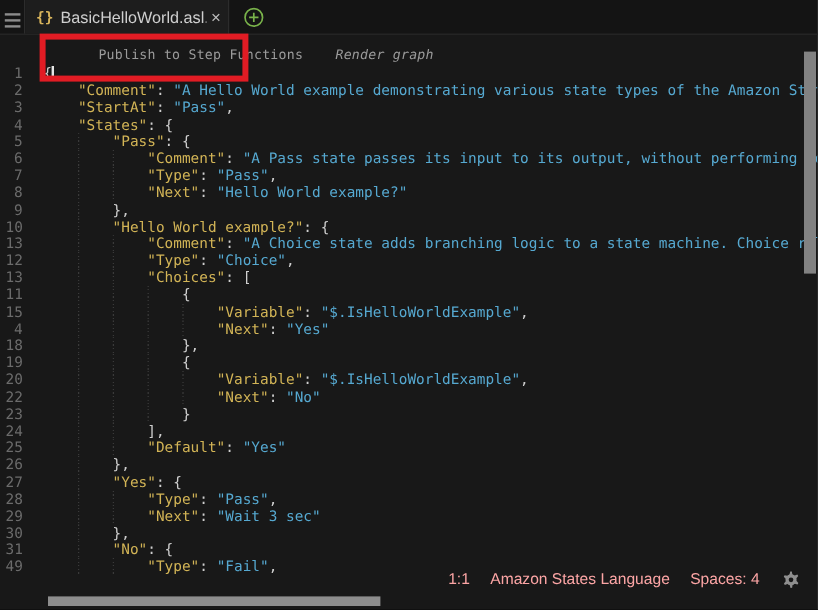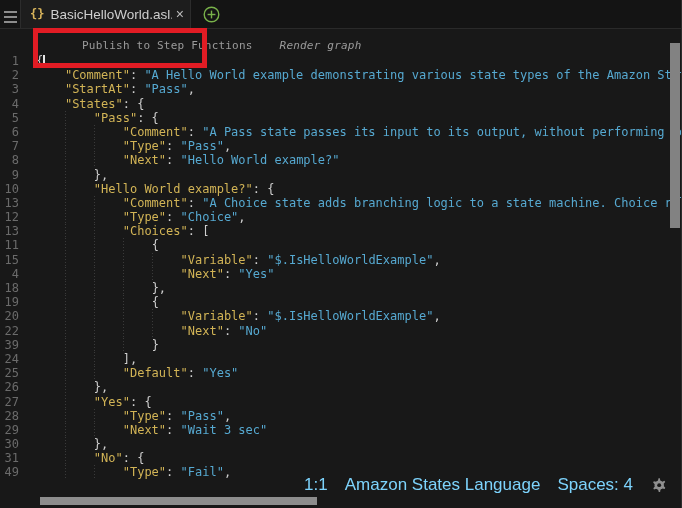--- a/index.html
+++ b/index.html
@@ -56,21 +56,21 @@
   .ind { white-space:pre; }
   .g {
     background-image:repeating-linear-gradient(to bottom, #3a3a3a 0 1px, transparent 1px 3px);
     background-size:1px 14.2px; background-repeat:no-repeat; background-position:left top;
   }
   .cursor { display:inline-block; width:1.5px; height:12px; background:#e6e6e6; vertical-align:-2px; }
   
   .statusbar {
     position:absolute; right:14px; top:475px; z-index:4;
     display:flex; gap:17px;
-    font-family:"Liberation Sans", sans-serif; font-size:17px; color:#7dd3fc;
+    font-family:"Liberation Sans", sans-serif; font-size:13px; color:#fca5a5;
   }
   .statusbar .sb-item { cursor:pointer; white-space:nowrap; }
   .gear { display:flex; align-items:center; cursor:pointer; }
   
   .hscrollbar { position:absolute; left:40px; top:497px; width:277px; height:8px; background:#8d8d8d; z-index:5; }
   .vscrollbar { position:absolute; right:1px; top:43px; width:10px; height:185px; background:#828282; z-index:5; }
 </style>
 </head>
 <body>
 
@@ -117,21 +117,21 @@
       <div class="cl"><span class="ln">13</span><span class="ct"><span class="ind">    </span><span class="ind g">    </span><span class="ind g">    </span><span class="k">"Comment"</span><span class="p">: </span><span class="s">"A Choice state adds branching logic to a state machine. Choice rules can implement 16 different comparison operators."</span></span></div>
       <div class="cl"><span class="ln">12</span><span class="ct"><span class="ind">    </span><span class="ind g">    </span><span class="ind g">    </span><span class="k">"Type"</span><span class="p">: </span><span class="s">"Choice"</span><span class="p">,</span></span></div>
       <div class="cl"><span class="ln">13</span><span class="ct"><span class="ind">    </span><span class="ind g">    </span><span class="ind g">    </span><span class="k">"Choices"</span><span class="p">: [</span></span></div>
       <div class="cl"><span class="ln">11</span><span class="ct"><span class="ind">    </span><span class="ind g">    </span><span class="ind g">    </span><span class="ind g">    </span><span class="p">{</span></span></div>
       <div class="cl"><span class="ln">15</span><span class="ct"><span class="ind">    </span><span class="ind g">    </span><span class="ind g">    </span><span class="ind g">    </span><span class="ind g">    </span><span class="k">"Variable"</span><span class="p">: </span><span class="s">"$.IsHelloWorldExample"</span><span class="p">,</span></span></div>
       <div class="cl"><span class="ln">4</span><span class="ct"><span class="ind">    </span><span class="ind g">    </span><span class="ind g">    </span><span class="ind g">    </span><span class="ind g">    </span><span class="k">"Next"</span><span class="p">: </span><span class="s">"Yes"</span></span></div>
       <div class="cl"><span class="ln">18</span><span class="ct"><span class="ind">    </span><span class="ind g">    </span><span class="ind g">    </span><span class="ind g">    </span><span class="p">},</span></span></div>
       <div class="cl"><span class="ln">19</span><span class="ct"><span class="ind">    </span><span class="ind g">    </span><span class="ind g">    </span><span class="ind g">    </span><span class="p">{</span></span></div>
       <div class="cl"><span class="ln">20</span><span class="ct"><span class="ind">    </span><span class="ind g">    </span><span class="ind g">    </span><span class="ind g">    </span><span class="ind g">    </span><span class="k">"Variable"</span><span class="p">: </span><span class="s">"$.IsHelloWorldExample"</span><span class="p">,</span></span></div>
       <div class="cl"><span class="ln">22</span><span class="ct"><span class="ind">    </span><span class="ind g">    </span><span class="ind g">    </span><span class="ind g">    </span><span class="ind g">    </span><span class="k">"Next"</span><span class="p">: </span><span class="s">"No"</span></span></div>
-      <div class="cl"><span class="ln">39</span><span class="ct"><span class="ind">    </span><span class="ind g">    </span><span class="ind g">    </span><span class="ind g">    </span><span class="p">}</span></span></div>
+      <div class="cl"><span class="ln">23</span><span class="ct"><span class="ind">    </span><span class="ind g">    </span><span class="ind g">    </span><span class="ind g">    </span><span class="p">}</span></span></div>
       <div class="cl"><span class="ln">24</span><span class="ct"><span class="ind">    </span><span class="ind g">    </span><span class="ind g">    </span><span class="p">],</span></span></div>
       <div class="cl"><span class="ln">25</span><span class="ct"><span class="ind">    </span><span class="ind g">    </span><span class="ind g">    </span><span class="k">"Default"</span><span class="p">: </span><span class="s">"Yes"</span></span></div>
       <div class="cl"><span class="ln">26</span><span class="ct"><span class="ind">    </span><span class="ind g">    </span><span class="p">},</span></span></div>
       <div class="cl"><span class="ln">27</span><span class="ct"><span class="ind">    </span><span class="ind g">    </span><span class="k">"Yes"</span><span class="p">: {</span></span></div>
       <div class="cl"><span class="ln">28</span><span class="ct"><span class="ind">    </span><span class="ind g">    </span><span class="ind g">    </span><span class="k">"Type"</span><span class="p">: </span><span class="s">"Pass"</span><span class="p">,</span></span></div>
       <div class="cl"><span class="ln">29</span><span class="ct"><span class="ind">    </span><span class="ind g">    </span><span class="ind g">    </span><span class="k">"Next"</span><span class="p">: </span><span class="s">"Wait 3 sec"</span></span></div>
       <div class="cl"><span class="ln">30</span><span class="ct"><span class="ind">    </span><span class="ind g">    </span><span class="p">},</span></span></div>
       <div class="cl"><span class="ln">31</span><span class="ct"><span class="ind">    </span><span class="ind g">    </span><span class="k">"No"</span><span class="p">: {</span></span></div>
       <div class="cl"><span class="ln">49</span><span class="ct"><span class="ind">    </span><span class="ind g">    </span><span class="ind g">    </span><span class="k">"Type"</span><span class="p">: </span><span class="s">"Fail"</span><span class="p">,</span></span></div>
     </div>

